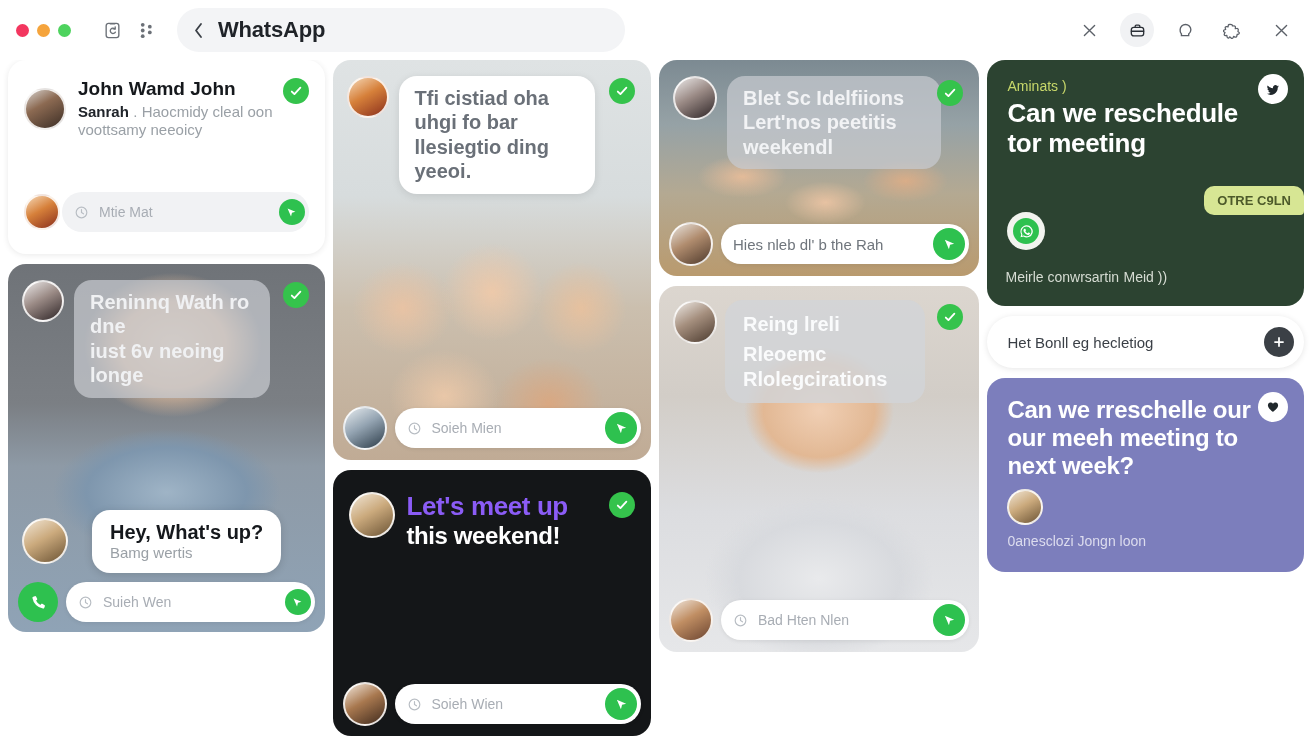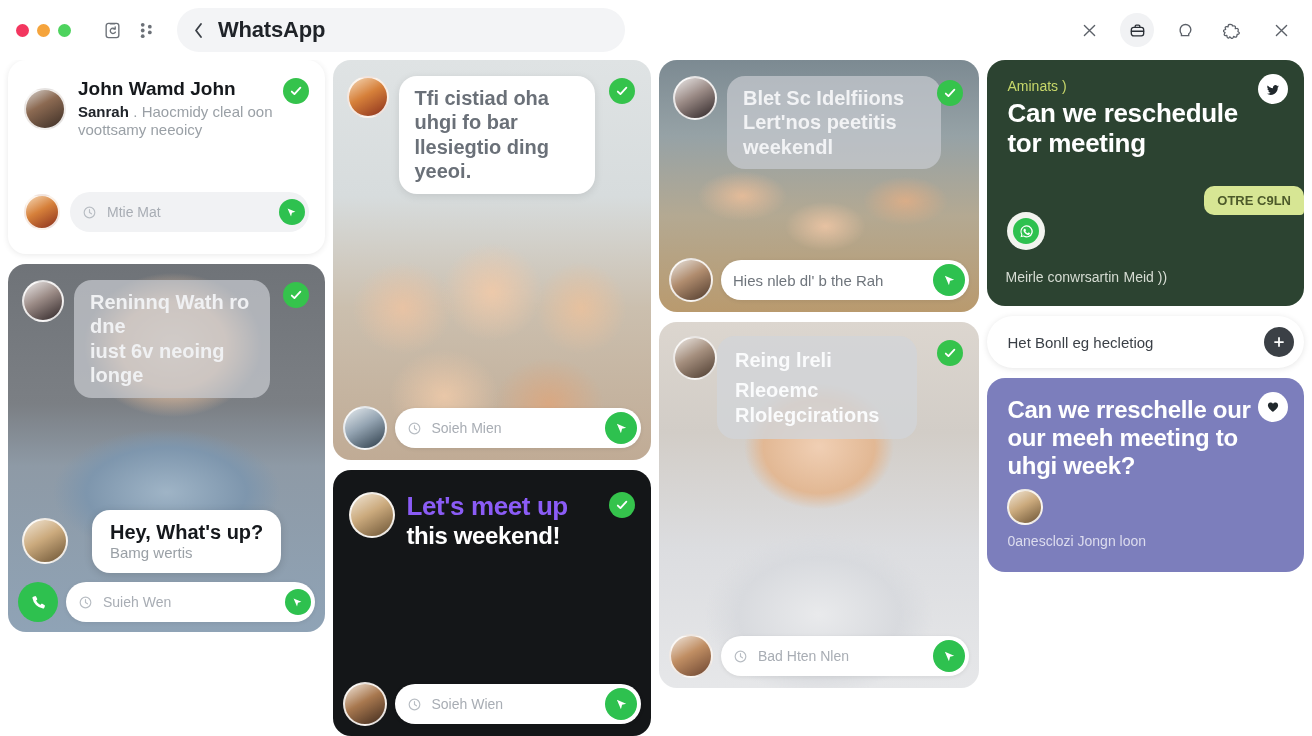--- a/index.html
+++ b/index.html
@@ -327,21 +327,21 @@
             <span style="font-size:15px;font-weight:700;color:#20242a;">Sanrah</span>
             <span class="b-sub">. Haocmidy cleal oon voottsamy neeoicy</span>
           </div>
         </div>
       </div>
       <div class="check" style="top:18px;right:16px;">
         <svg width="14" height="14" viewBox="0 0 16 16" fill="none" stroke="currentColor" stroke-width="2.1" stroke-linecap="round" stroke-linejoin="round">
             <path d="M3.2 8.6l3 3L13 4.2"></path>
           </svg>
       </div>
-      <div class="row items-center" style="position:absolute;left:16px;right:16px;bottom:22px;gap:10px;">
+      <div class="row items-center" style="position:absolute;left:16px;right:16px;bottom:22px;gap:2px;">
         <div class="av av-e" style="width:36px;height:36px;"></div>
         <div class="composer grey">
           <span class="comp-icon">
             <svg width="15" height="15" viewBox="0 0 18 18" fill="none" stroke="currentColor" stroke-width="1.4">
                 <circle cx="9" cy="9" r="6.4"></circle>
                 <path d="M9 5.6V9l2.3 1.6" stroke-linecap="round"></path>
               </svg>
           </span>
           <span class="comp-text">Mtie Mat</span>
           <span class="send small">
@@ -461,21 +461,21 @@
                 <path d="M2 2l10 4.2L7.6 7.4 6.4 12z"></path>
               </svg>
           </span>
         </div>
       </div>
     </div>
   </div>
 
   <div class="col col-3">
 
-    <div class="card photo ph-group-field" style="height:252px;">
+    <div class="card photo ph-group-field" style="height:216px;">
       <div class="row" style="padding:16px 14px 0 14px;gap:10px;">
         <div class="av av-c" style="width:44px;height:44px;"></div>
         <div class="bubble bubble-glass" style="max-width:214px;">
           <div class="b-line" style="color:#f2f3f5;">Blet Sc Idelfiions</div>
           <div class="b-line" style="color:#f2f3f5;">Lert'nos peetitis weekendl</div>
         </div>
       </div>
       <div class="check" style="top:20px;right:16px;">
         <svg width="14" height="14" viewBox="0 0 16 16" fill="none" stroke="currentColor" stroke-width="2.1" stroke-linecap="round" stroke-linejoin="round">
             <path d="M3.2 8.6l3 3L13 4.2"></path>
@@ -488,21 +488,21 @@
           <span class="send">
             <svg width="13" height="13" viewBox="0 0 14 14" fill="currentColor">
                 <path d="M2 2l10 4.2L7.6 7.4 6.4 12z"></path>
               </svg>
           </span>
         </div>
       </div>
     </div>
 
     <div class="card photo ph-woman-glasses" style="height:366px;">
-      <div class="row" style="padding:14px 14px 0 14px;gap:0;">
+      <div class="row" style="padding:14px 14px 0 14px;gap:8px;">
         <div class="av av-h" style="width:44px;height:44px;"></div>
         <div class="bubble bubble-grey" style="max-width:200px;padding:12px 18px;">
           <div class="b-line" style="color:#fafbfc;">Reing lreli</div>
           <div class="b-line" style="color:#fafbfc;margin-top:6px;">Rleoemc Rlolegcirations</div>
         </div>
       </div>
       <div class="check" style="top:18px;right:16px;">
         <svg width="14" height="14" viewBox="0 0 16 16" fill="none" stroke="currentColor" stroke-width="2.1" stroke-linecap="round" stroke-linejoin="round">
             <path d="M3.2 8.6l3 3L13 4.2"></path>
           </svg>
@@ -563,21 +563,21 @@
       <span class="plusbtn">
         <svg width="14" height="14" viewBox="0 0 16 16" fill="none" stroke="currentColor" stroke-width="2" stroke-linecap="round">
             <path d="M8 3.4v9.2M3.4 8h9.2"></path>
           </svg>
       </span>
     </div>
 
     <div class="card promo promo-purple" style="height:194px;">
       <div class="promo-head" style="font-size:24px;">Can we rreschelle our</div>
       <div class="promo-head" style="font-size:24px;">our meeh meeting to</div>
-      <div class="promo-head" style="font-size:24px;">uhgi week?</div>
+      <div class="promo-head" style="font-size:24px;">next week?</div>
 
       <div class="corner-badge">
         <svg width="14" height="14" viewBox="0 0 18 18" fill="currentColor">
           <path d="M9 15.2S2.4 11.1 2.4 6.8A3.6 3.6 0 0 1 9 4.8a3.6 3.6 0 0 1 6.6 2c0 4.3-6.6 8.4-6.6 8.4Z"></path>
         </svg>
       </div>
 
       <div class="av av-g" style="width:36px;height:36px;margin-top:10px;"></div>
       <div class="promo-sub" style="margin-top:8px;">0anesclozi Jongn loon</div>
     </div>

